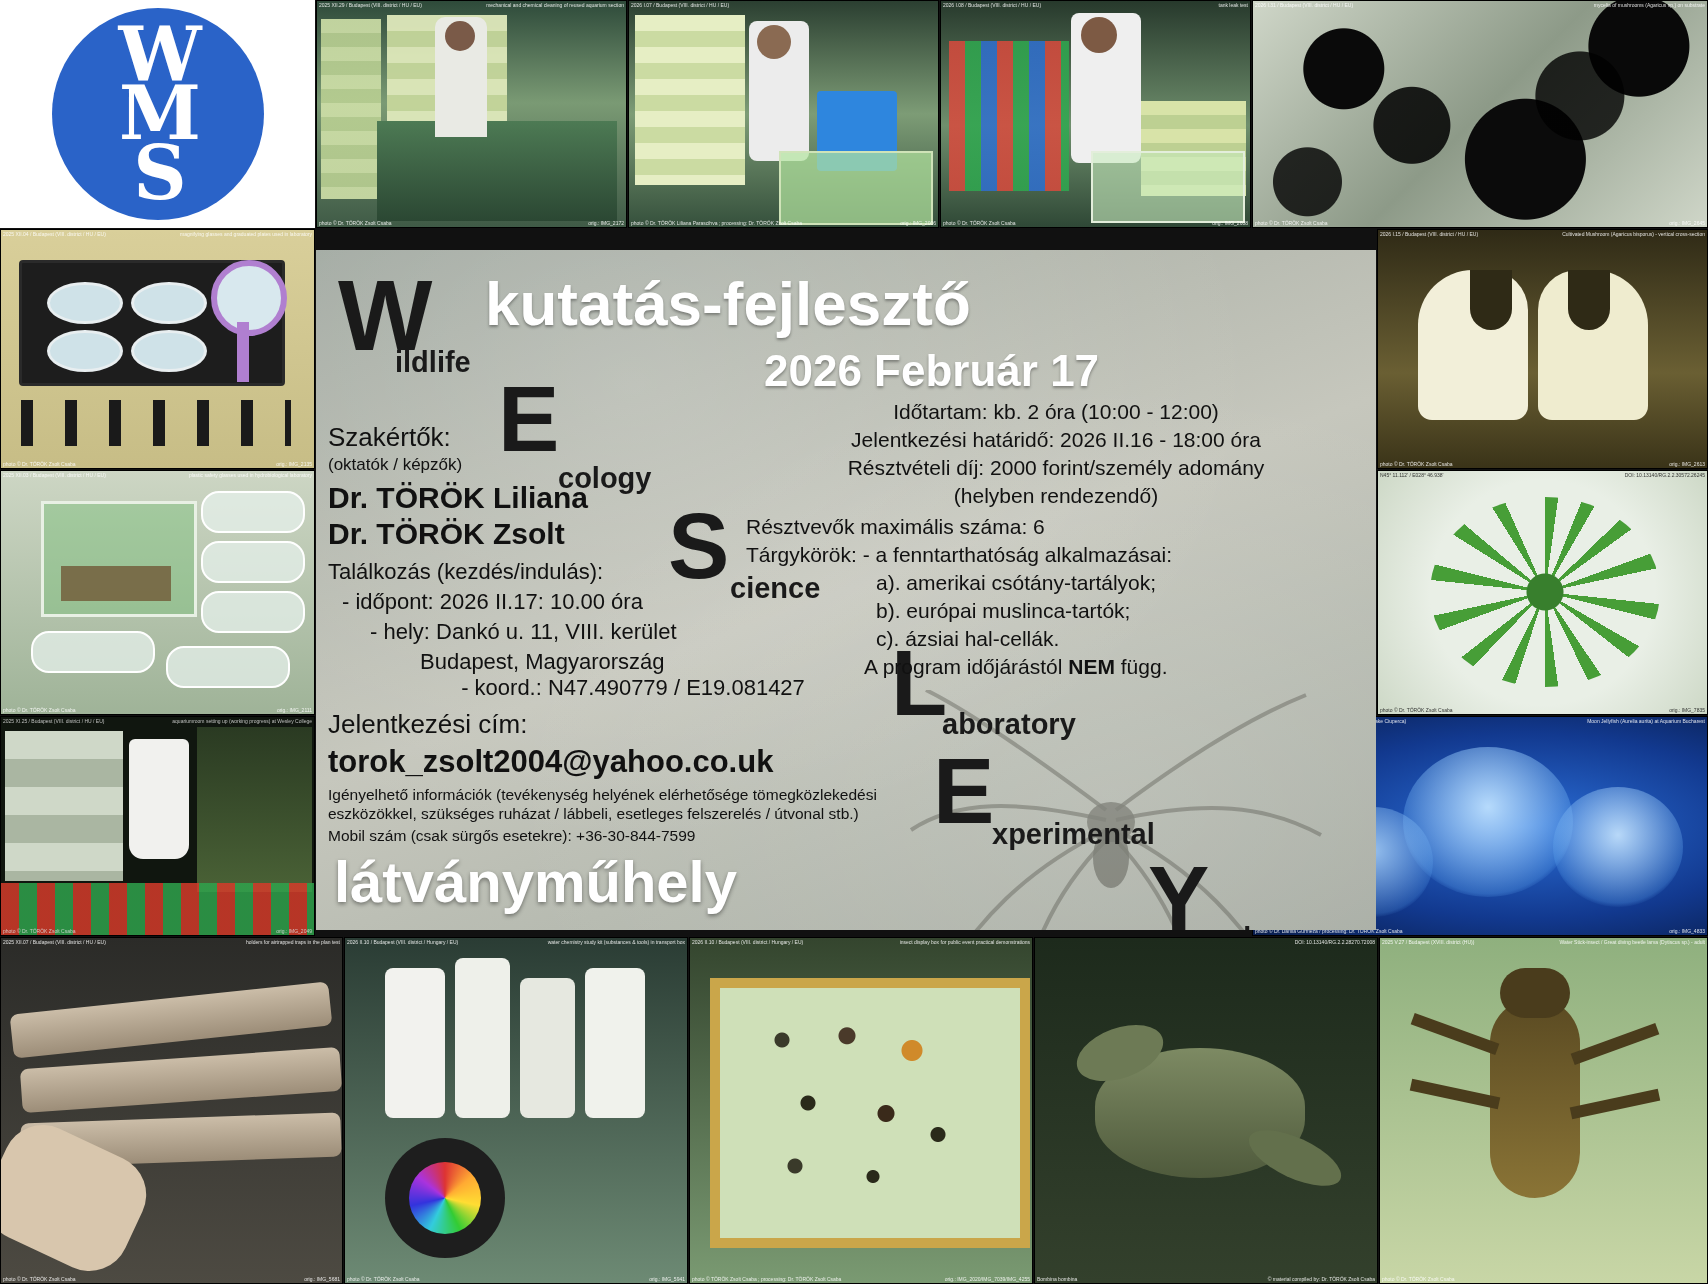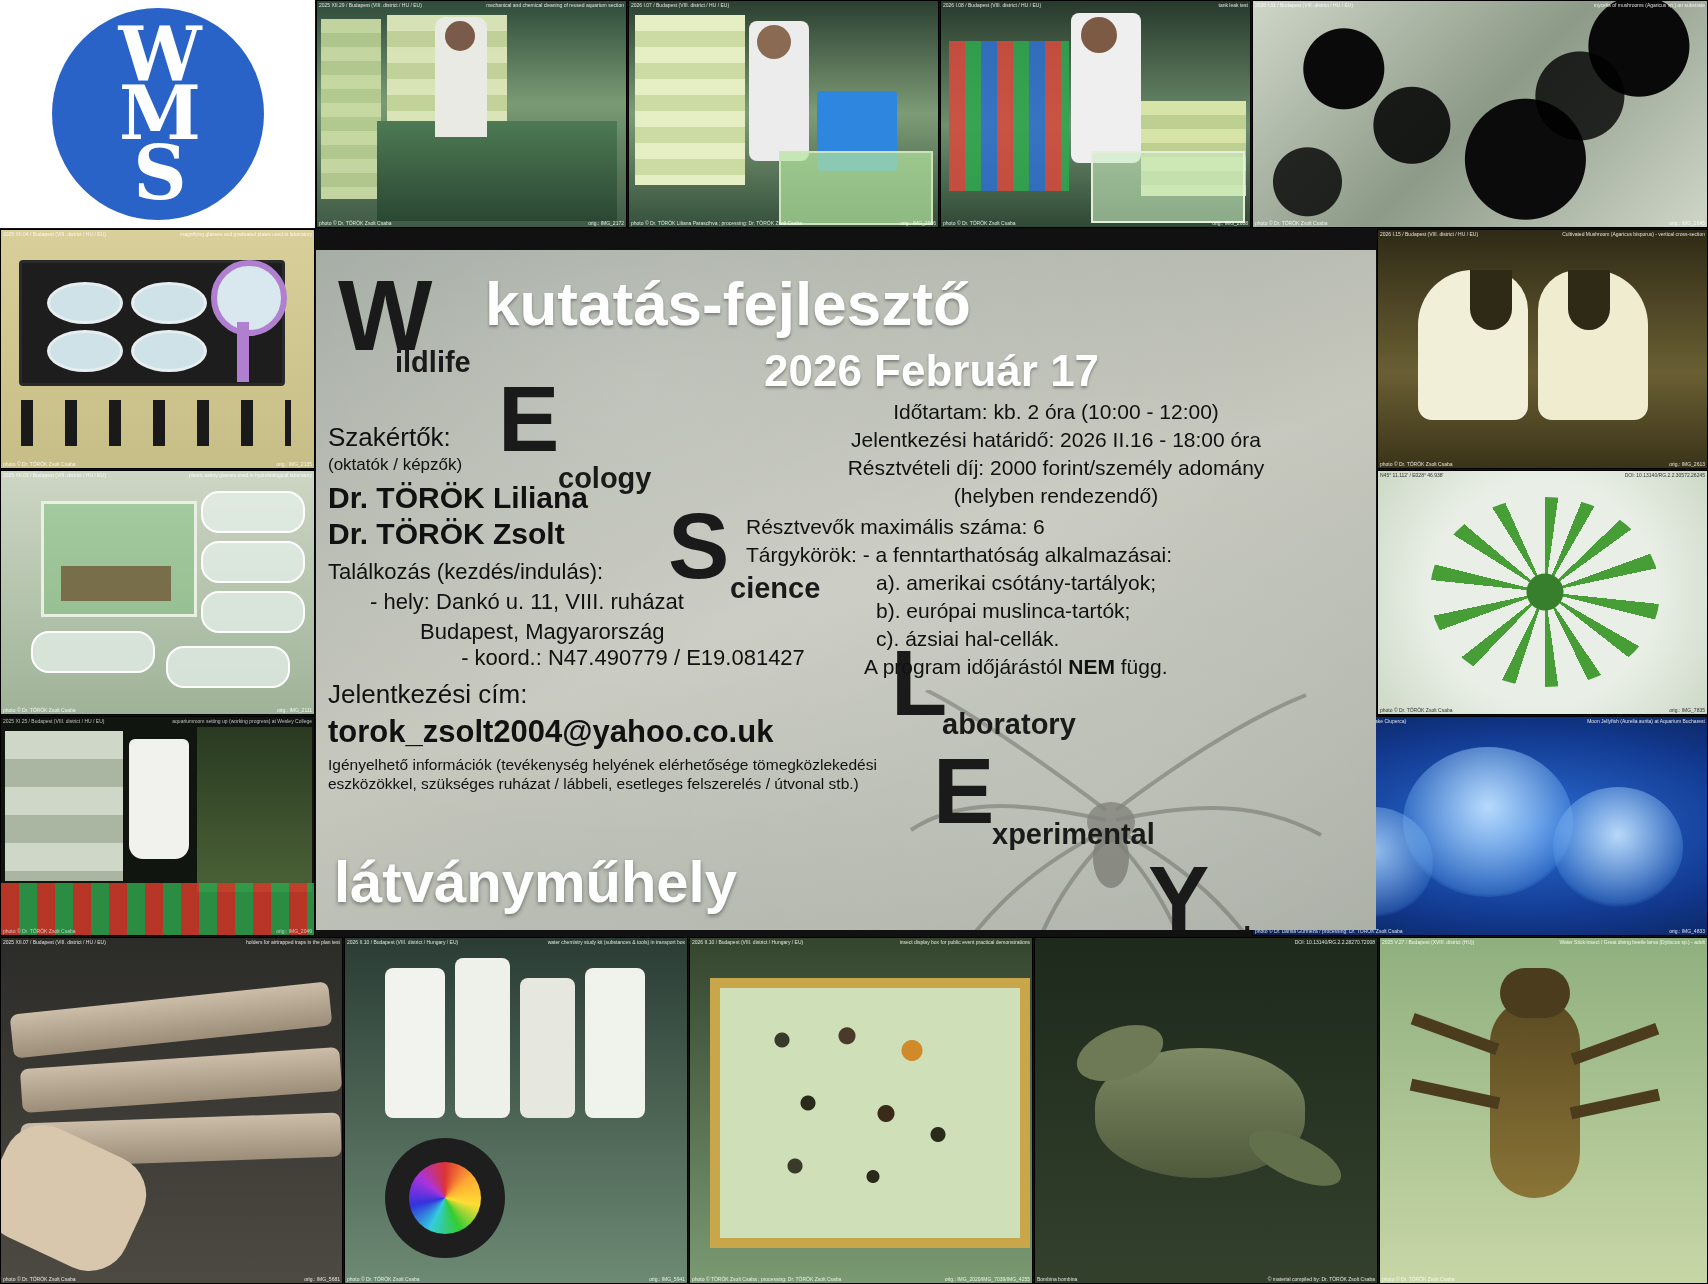--- a/index.html
+++ b/index.html
@@ -294,27 +294,29 @@
 
     <div class="bigY">Y</div>
     <div class="word" style="left:890px;top:672px;">ard</div>
 
     <div class="left-block">
       <div class="lbl-bold">Szakértők:</div>
       <div class="lbl-small" style="margin-top:2px;">(oktatók / képzők)</div>
       <div class="name" style="margin-top:6px;">Dr. TÖRÖK Liliana</div>
       <div class="name" style="margin-top:2px;">Dr. TÖRÖK Zsolt</div>
       <div class="ln" style="margin-top:8px;">Találkozás (kezdés/indulás):</div>
-      <div class="ln" style="margin-top:4px;padding-left:42px;">- hely: Dankó u. 11, VIII. ruházat</div>
+      <div class="ln" style="margin-top:4px;padding-left:14px;">- időpont: 2026 II.17: 10.00 óra</div>
+      <div class="ln" style="margin-top:4px;padding-left:42px;">- hely: Dankó u. 11, VIII. kerület</div>
       <div class="ln" style="margin-top:4px;padding-left:92px;">Budapest, Magyarország</div>
       <div class="ln" style="margin-top:0;padding-left:30px;text-align:center;">- koord.: N47.490779 / E19.081427</div>
       <div class="lbl-bold" style="margin-top:8px;">Jelentkezési cím:</div>
       <div class="email" style="margin-top:4px;">torok_zsolt2004@yahoo.co.uk</div>
       <div class="fine" style="margin-top:6px;">Igényelhető információk (tevékenység helyének elérhetősége tömegközlekedési</div>
       <div class="fine">eszközökkel, szükséges ruházat / lábbeli, esetleges felszerelés / útvonal stb.)</div>
+      <div class="fine" style="margin-top:3px;">Mobil szám (csak sürgős esetekre): +36-30-844-7599</div>
     </div>
 
     <div class="right-block">
       <div class="rl" style="text-align:center;">Időtartam: kb. 2 óra (10:00 - 12:00)</div>
       <div class="rl" style="text-align:center;">Jelentkezési határidő: 2026 II.16 - 18:00 óra</div>
       <div class="rl" style="text-align:center;">Résztvételi díj: 2000 forint/személy adomány</div>
       <div class="rl" style="text-align:center;">(helyben rendezendő)</div>
       <div class="rl" style="margin-top:2px;">Résztvevők maximális száma: 6</div>
       <div class="rl">Tárgykörök: - a fenntarthatóság alkalmazásai:</div>
       <div class="rl" style="padding-left:130px;">a). amerikai csótány-tartályok;</div>

